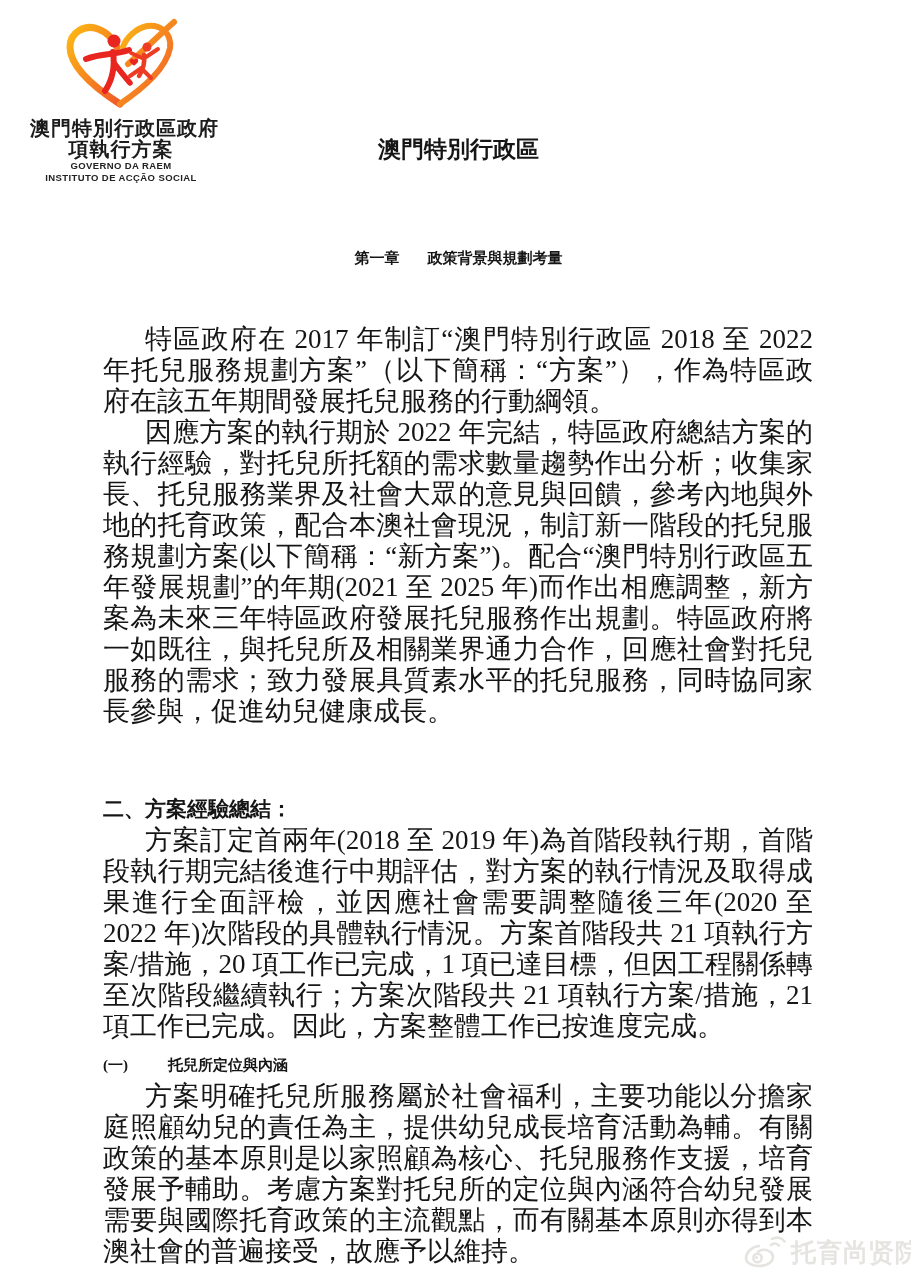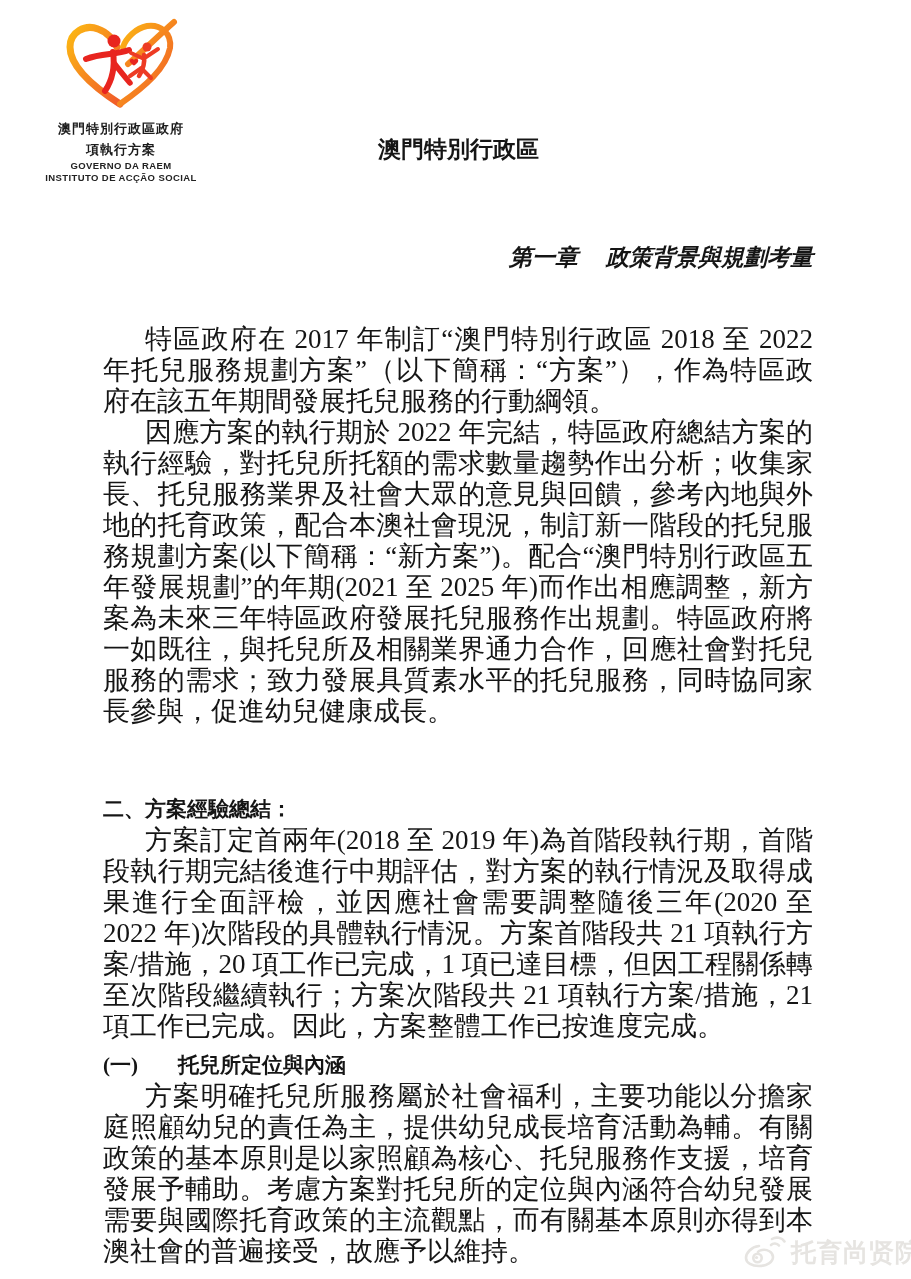--- a/index.html
+++ b/index.html
@@ -13,41 +13,40 @@
   }
 
   
   .agency-block{
     position:absolute;left:30px;top:16px;width:182px;
     text-align:center;
   }
   .agency-logo{display:block;margin:0 auto 6px auto;}
   .agency-zh{
     font-family:"Liberation Sans","DejaVu Sans",sans-serif;
-    font-weight:bold;font-size:13px;line-height:21px;
+    font-weight:bold;font-size:20px;line-height:21px;
     letter-spacing:1px;color:#1c1c1c;white-space:nowrap;
   }
   .agency-pt{
     font-family:"Liberation Sans","DejaVu Sans",sans-serif;
     font-weight:bold;font-size:9.5px;line-height:11.5px;
     color:#222;letter-spacing:.4px;white-space:nowrap;
   }
 
   
   .title-block{
     position:absolute;left:104px;top:131px;width:709px;
     text-align:center;font-weight:bold;
   }
   .title-line{font-size:23px;line-height:37px;white-space:nowrap;}
 
   .chapter-heading{
     position:absolute;left:104px;top:243px;width:709px;
-    text-align:right;font-weight:bold;font-size:23px;line-height:30px;
+    text-align:center;font-weight:bold;font-size:15px;line-height:30px;
     white-space:nowrap;
-    font-style:italic;
   }
   .chapter-heading .chapter-num{margin-right:28px;}
 
   
   .body-copy{
     position:absolute;left:103px;top:324px;width:710px;
   }
   .sec-heading{
     font-size:21px;font-weight:bold;line-height:31px;
     margin:0;
@@ -57,21 +56,21 @@
     font-size:27px;line-height:31px;
     text-align:justify;
     text-indent:42px;
   }
   .p1{margin-top:12px;}
   .p2{margin-top:15px;}
   .sec2{margin-top:67px;}
   .p3{margin-top:16px;}
   .sub-heading{
     margin-top:8px;
-    font-size:21px;font-weight:bold;line-height:31px;
+    font-size:15px;font-weight:bold;line-height:31px;
   }
   .sub-heading .sub-num{margin-right:40px;}
   .p4{margin-top:13px;}
 
   
   .watermark{
     position:absolute;left:744px;top:1236px;
     display:flex;align-items:center;gap:5px;
     color:#e6e4e1;
   }

